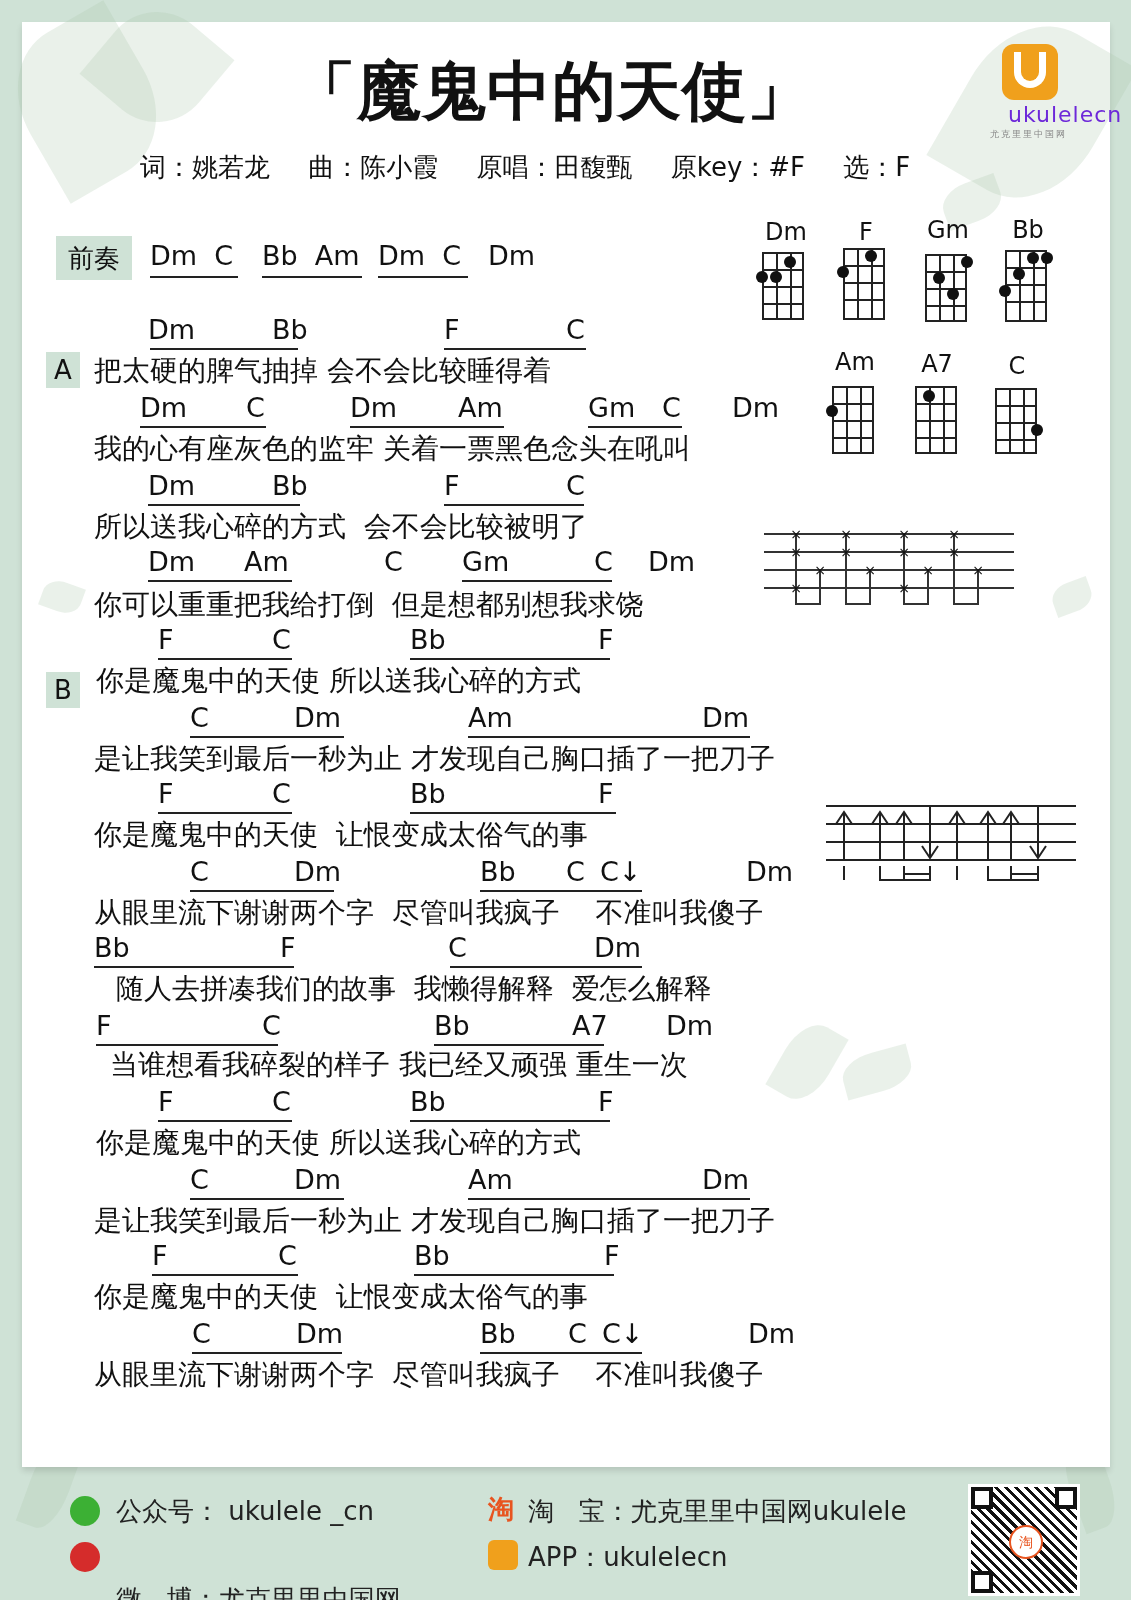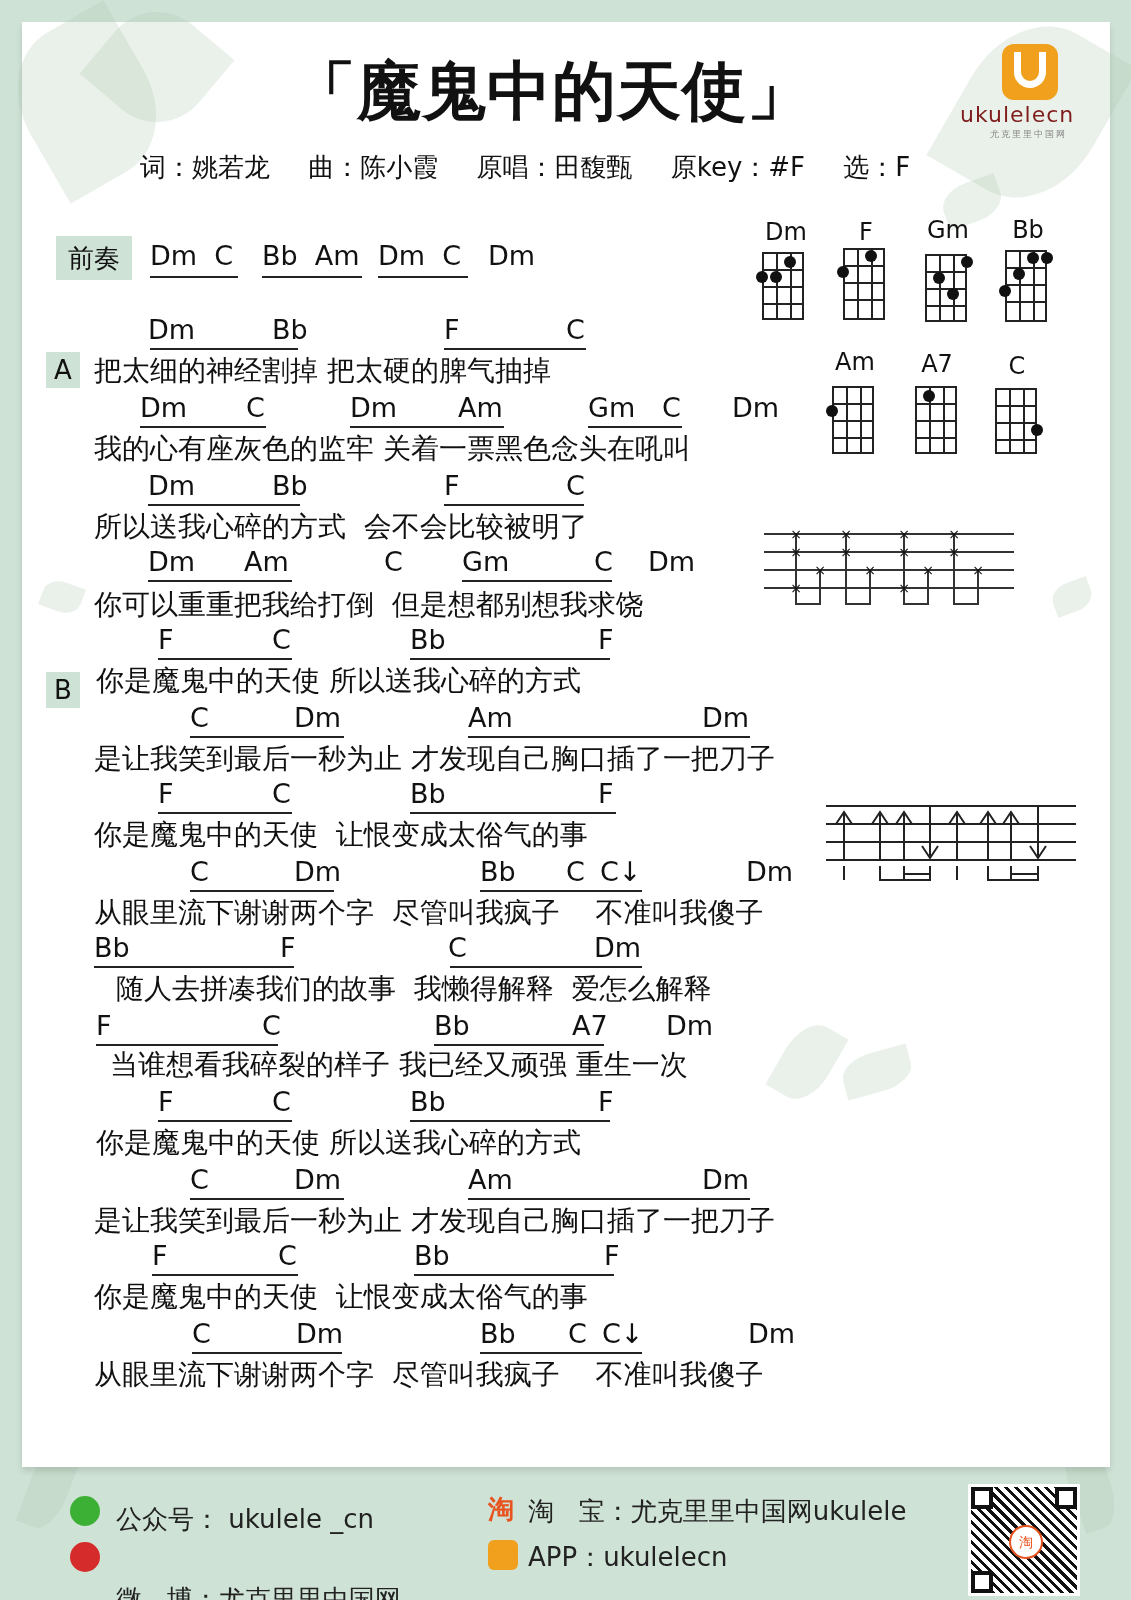--- a/index.html
+++ b/index.html
@@ -4,21 +4,21 @@
 <style>
   html,body{margin:0;padding:0;}
   body{width:1131px;height:1600px;position:relative;background:#cfe2d6;font-family:"DejaVu Sans","Liberation Sans",sans-serif;overflow:hidden;color:#111;}
   .sheet{position:absolute;left:22px;top:22px;width:1088px;height:1445px;background:#ffffff;box-shadow:0 4px 6px rgba(0,0,0,0.12);}
   .leaf{position:absolute;border-radius:50% 0 50% 0;background:rgba(170,200,170,0.25);}
   .title{position:absolute;left:0;top:48px;width:1060px;text-align:center;font-size:64px;letter-spacing:1px;}
   .meta{position:absolute;left:140px;top:150px;font-size:26px;white-space:nowrap;}
   .meta span{margin-right:30px;}
   .logo{position:absolute;left:1002px;top:44px;width:56px;height:56px;background:#f0a01c;border-radius:12px;}
   .logo .u{position:absolute;left:12px;top:8px;width:32px;height:36px;border:7px solid #fff;border-top:none;border-radius:0 0 16px 16px;box-sizing:border-box;}
-  .logo-text{position:absolute;left:960px;top:102px;font-size:22px;color:#7f1d1d;letter-spacing:1px;}
+  .logo-text{position:absolute;left:1008px;top:102px;font-size:22px;color:#6d28d9;letter-spacing:1px;}
   .logo-sub{position:absolute;left:990px;top:128px;font-size:9px;color:#888;letter-spacing:2px;text-align:right;}
   .tag{position:absolute;background:#cfe2d6;font-size:26px;text-align:center;}
   .chord{position:absolute;font-size:27px;white-space:nowrap;}
   .uline{position:absolute;height:2px;background:#222;}
   .lyric{position:absolute;font-size:28px;white-space:nowrap;}
   .cname{position:absolute;font-size:24px;text-align:center;width:60px;}
   .grid{position:absolute;width:42px;height:68px;border:2px solid #222;box-sizing:border-box;
         background-image:linear-gradient(to right,transparent 12px,#222 12px,#222 14px,transparent 14px,transparent 26px,#222 26px,#222 28px,transparent 28px),
         linear-gradient(to bottom,transparent 15px,#222 15px,#222 17px,transparent 17px,transparent 32px,#222 32px,#222 34px,transparent 34px,transparent 49px,#222 49px,#222 51px,transparent 51px);}
   .dot{position:absolute;width:12px;height:12px;border-radius:50%;background:#111;}
@@ -74,21 +74,21 @@
 
 <div class="tag" style="left:46px;top:352px;width:34px;height:36px;line-height:36px;">A</div>
 <div class="tag" style="left:46px;top:672px;width:34px;height:36px;line-height:36px;">B</div>
 
 <div class="chord" style="left:148px;top:314px;">Dm</div>
 <div class="chord" style="left:272px;top:314px;">Bb</div>
 <div class="uline" style="left:150px;top:348px;width:148px;"></div>
 <div class="chord" style="left:444px;top:314px;">F</div>
 <div class="chord" style="left:566px;top:314px;">C</div>
 <div class="uline" style="left:444px;top:348px;width:142px;"></div>
-<div class="lyric" style="left:94px;top:352px;">把太细的神经割掉 把太硬的脾气抽掉</div>
+<div class="lyric" style="left:94px;top:352px;">把太硬的脾气抽掉 会不会比较睡得着</div>
 
 <div class="chord" style="left:140px;top:392px;">Dm</div>
 <div class="chord" style="left:246px;top:392px;">C</div>
 <div class="uline" style="left:140px;top:426px;width:126px;"></div>
 <div class="chord" style="left:350px;top:392px;">Dm</div>
 <div class="chord" style="left:458px;top:392px;">Am</div>
 <div class="uline" style="left:350px;top:426px;width:154px;"></div>
 <div class="chord" style="left:588px;top:392px;">Gm</div>
 <div class="chord" style="left:662px;top:392px;">C</div>
 <div class="uline" style="left:588px;top:426px;width:94px;"></div>
@@ -295,21 +295,21 @@
     <line x1="18" y1="62" x2="18" y2="76"></line>
     <path d="M54 62 V76 H78 V62"></path>
     <path d="M78 62 V76 H104 V62 M78 70 H104"></path>
     <line x1="131" y1="62" x2="131" y2="76"></line>
     <path d="M162 62 V76 H185 V62"></path>
     <path d="M185 62 V76 H212 V62 M185 70 H212"></path>
   </g>
 </svg>
 
 <div class="ficon" style="left:70px;top:1496px;background:#3cb034;"></div>
-<div class="footer" style="left:116px;top:1494px;white-space:pre;margin-top:8px;">公众号： ukulele _cn</div>
+<div class="footer" style="left:116px;top:1494px;white-space:pre;">公众号： ukulele _cn</div>
 
 <div class="ficon" style="left:70px;top:1542px;background:#d52c2b;"></div>
 <div class="footer" style="left:116px;top:1540px;white-space:pre;margin-top:42px;">微   博：尤克里里中国网</div>
 
 <div class="ficon" style="left:486px;top:1494px;border-radius:4px;color:#e8541f;font-size:26px;line-height:30px;text-align:center;font-weight:bold;">淘</div>
 <div class="footer" style="left:528px;top:1494px;white-space:pre;">淘   宝：尤克里里中国网ukulele</div>
 
 <div class="ficon" style="left:488px;top:1540px;border-radius:6px;background:#f0a01c;"></div>
 <div class="footer" style="left:528px;top:1540px;">APP：ukulelecn</div>
 

